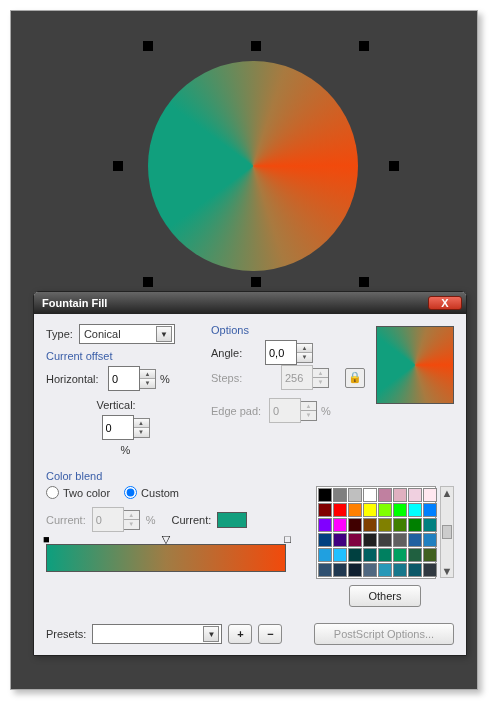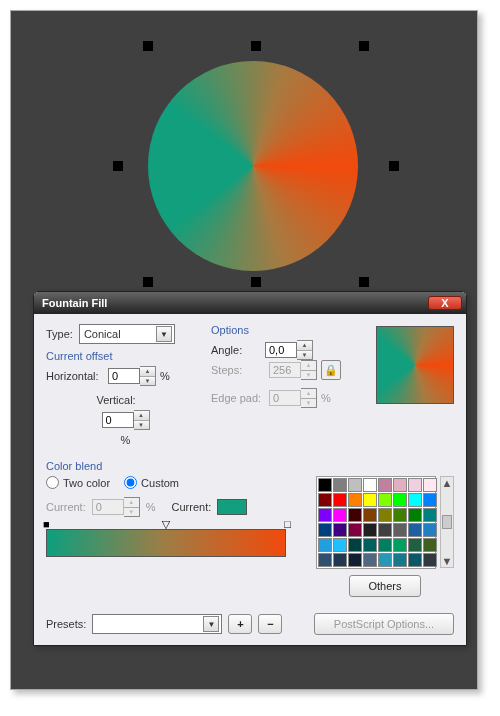--- a/index.html
+++ b/index.html
@@ -43,21 +43,21 @@
     display: inline-flex; align-items: center; justify-content: space-between;
     background: #fff; border: 1px solid #777; height: 20px; padding: 0 2px 0 4px;
   }
   .dropbtn {
     width: 16px; height: 16px; background: linear-gradient(#fafafa,#ddd);
     border: 1px solid #888; display: flex; align-items: center; justify-content: center;
     font-size: 8px; color: #333;
   }
   .spinner { display: inline-flex; align-items: center; }
   .spinner input {
-    width: 32px; height: 16px; border: 1px solid #777; padding: 0 3px; font-size: 11px;
+    width: 32px; height: 25px; border: 1px solid #777; padding: 0 3px; font-size: 11px;
   }
   .spinner input:disabled { background: #eee; color: #9a9a9a; border-color: #bbb; }
   .spinbtns {
     width: 16px; height: 20px; display: flex; flex-direction: column;
     border: 1px solid #888; border-left: none;
   }
   .spinbtns div {
     flex: 1; background: linear-gradient(#fafafa,#ddd);
     display: flex; align-items: center; justify-content: center; font-size: 6px; color: #555;
   }
@@ -171,21 +171,21 @@
           <div class="row" style="">
             <span class="lbl" style="width:54px;">Angle:</span>
             <div class="spinner">
               <input type="text" value="0,0" style="">
               <div class="spinbtns">
                   <div>▲</div>
                   <div>▼</div>
                 </div>
             </div>
           </div>
-          <div class="row" style="gap:4px; margin-bottom:8px;">
+          <div class="row" style="gap:16px; margin-bottom:8px;">
             <span class="disabled" style="width:54px;">Steps:</span>
             <div class="spinner">
               <input type="text" disabled="" value="256" style="">
               <div class="spinbtns disabled-spinbtns">
                   <div>▲</div>
                   <div>▼</div>
                 </div>
             </div>
             <div class="lock">🔒</div>
           </div>

